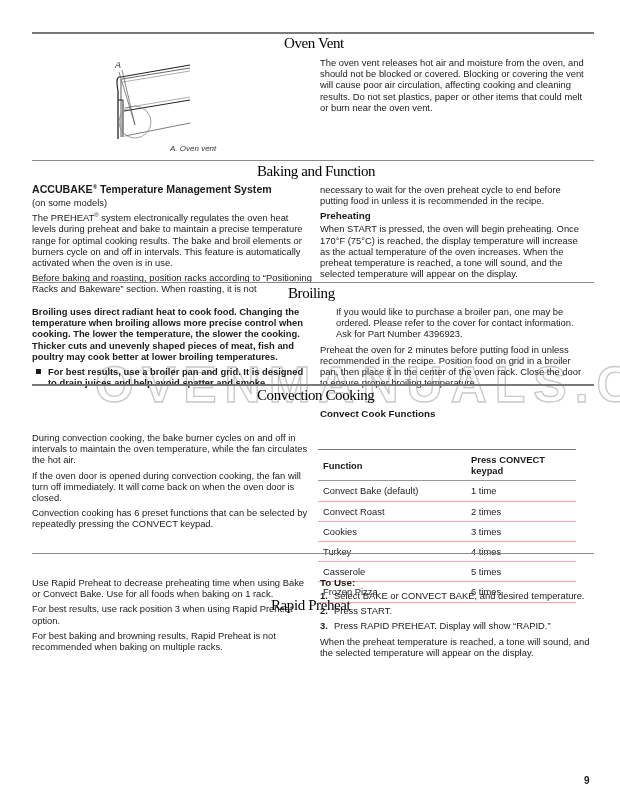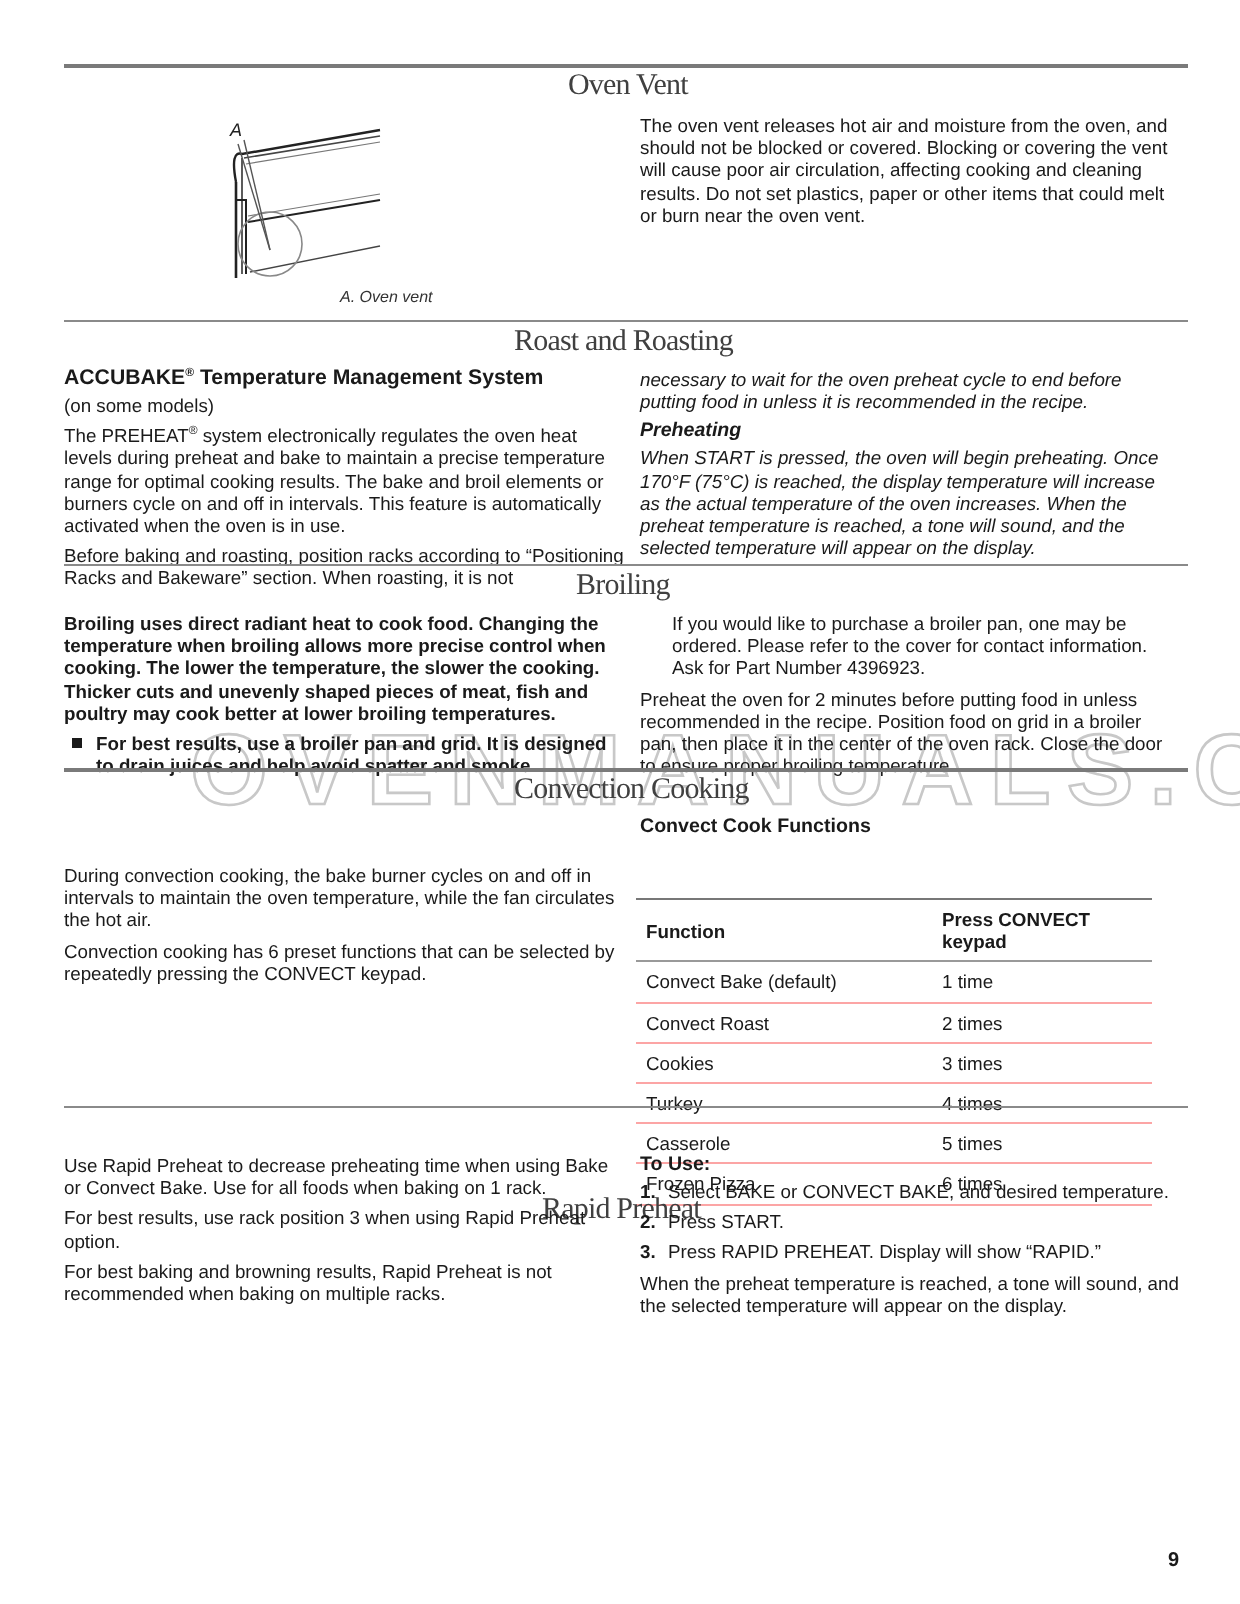--- a/index.html
+++ b/index.html
@@ -1,20 +1,20 @@
 <!DOCTYPE html>
 <html><head>
 <meta charset="utf-8">
 <style>
   html, body { margin: 0; padding: 0; background: #fff; }
   body { width: 620px; height: 802px; position: relative; overflow: hidden;
          font-family: "Liberation Sans", sans-serif; color: #1a1a1a; font-size: 9.4px; line-height: 11.2px; }
   .rule { position: absolute; left: 32px; width: 562px; height: 1px; background: #8a8a8a; }
   .rule.thick { height: 1.5px; background: #7a7a7a; }
-  .sec-title { position: absolute; font-family: "Liberation Serif", serif; color: #404040;
+  .sec-title { position: absolute; font-family: "Liberation Serif", serif; color: #000000;
                font-size: 15px; letter-spacing: -0.4px; white-space: nowrap; }
   .col { position: absolute; }
   p { margin: 0 0 4px 0; }
   .h-bold { font-weight: bold; font-size: 10.6px; line-height: 13px; margin: 0 0 1px 0; }
   .h-sub { font-weight: bold; font-size: 9.8px; line-height: 12px; margin: 0 0 1px 0; }
   sup { font-size: 6px; line-height: 0; vertical-align: 4px; }
   .bullet { position: relative; padding-left: 16px; }
   .bullet .sq { position: absolute; left: 4px; top: 3px; width: 5px; height: 5px; background: #1a1a1a; }
   .indent { padding-left: 16px; }
   table.conv { position: absolute; left: 318px; top: 421px; width: 258px; border-collapse: collapse; font-size: 9.4px; margin-top: 28px; }
@@ -52,30 +52,30 @@
   <path d="M14 17 L30 70" fill="none" stroke="#555" stroke-width="0.7"></path>
   <path d="M17 15 L30 70" fill="none" stroke="#555" stroke-width="0.7"></path>
 </svg>
 <div class="caption">A. Oven vent</div>
 
 <div class="col" style="left:320px; top:57px; width:265px;">
   <p>The oven vent releases hot air and moisture from the oven, and should not be blocked or covered. Blocking or covering the vent will cause poor air circulation, affecting cooking and cleaning results. Do not set plastics, paper or other items that could melt or burn near the oven vent.</p>
 </div>
 
 <div class="rule" style="top:160px;"></div>
-<div class="sec-title" style="left:257px; top:166px;">Roast and Roasting</div>
+<div class="sec-title" style="left:257px; top:166px;">Baking and Function</div>
 
 <div class="col" style="left:32px; top:183px; width:280px;">
   <div class="h-bold"><span>ACCUBAKE</span><sup>®</sup><span> Temperature Management System</span></div>
   <p>(on some models)</p>
   <p><span>The PREHEAT</span><sup>®</sup><span> system electronically regulates the oven heat levels during preheat and bake to maintain a precise temperature range for optimal cooking results. The bake and broil elements or burners cycle on and off in intervals. This feature is automatically activated when the oven is in use.</span></p>
   <p>Before baking and roasting, position racks according to “Positioning Racks and Bakeware” section. When roasting, it is not</p>
 </div>
 
-<div class="col" style="left:320px; top:184px; width:268px;font-style:italic;">
+<div class="col" style="left:320px; top:184px; width:268px;">
   <p>necessary to wait for the oven preheat cycle to end before putting food in unless it is recommended in the recipe.</p>
   <div class="h-sub">Preheating</div>
   <p>When START is pressed, the oven will begin preheating. Once 170°F (75°C) is reached, the display temperature will increase as the actual temperature of the oven increases. When the preheat temperature is reached, a tone will sound, and the selected temperature will appear on the display.</p>
 </div>
 
 <div class="rule" style="top:282px;"></div>
 <div class="sec-title" style="left:288px; top:288px;">Broiling</div>
 
 <div class="col" style="left:32px; top:306px; width:280px;font-weight:bold;">
   <p>Broiling uses direct radiant heat to cook food. Changing the temperature when broiling allows more precise control when cooking. The lower the temperature, the slower the cooking. Thicker cuts and unevenly shaped pieces of meat, fish and poultry may cook better at lower broiling temperatures.</p>
@@ -88,20 +88,21 @@
 <div class="col" style="left:320px; top:306px; width:270px;">
   <p class="indent">If you would like to purchase a broiler pan, one may be ordered. Please refer to the cover for contact information. Ask for Part Number 4396923.</p>
   <p>Preheat the oven for 2 minutes before putting food in unless recommended in the recipe. Position food on grid in a broiler pan, then place it in the center of the oven rack. Close the door to ensure proper broiling temperature.</p>
 </div>
 
 <div class="rule thick" style="top:384px;"></div>
 <div class="sec-title" style="left:257px; top:390px;">Convection Cooking</div>
 
 <div class="col" style="left:32px; top:432px; width:280px;">
   <p>During convection cooking, the bake burner cycles on and off in intervals to maintain the oven temperature, while the fan circulates the hot air.</p>
+  <p>If the oven door is opened during convection cooking, the fan will turn off immediately. It will come back on when the oven door is closed.</p>
   <p>Convection cooking has 6 preset functions that can be selected by repeatedly pressing the CONVECT keypad.</p>
 </div>
 
 <div class="h-sub" style="position:absolute; left:320px; top:408px;">Convect Cook Functions</div>
 <table class="conv">
   <thead>
     <tr>
       <th>Function</th>
       <th class="c2">Press CONVECT keypad</th>
     </tr>

